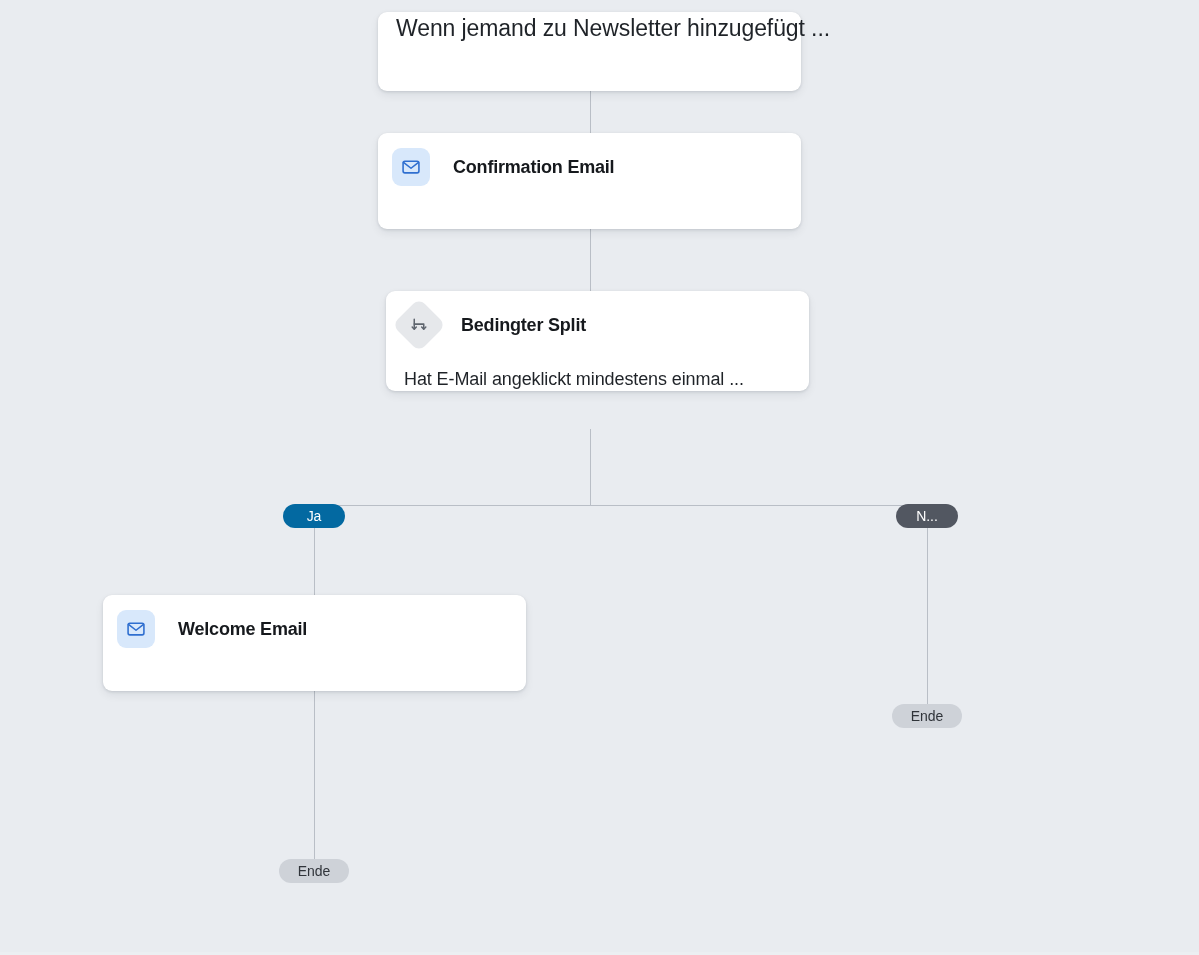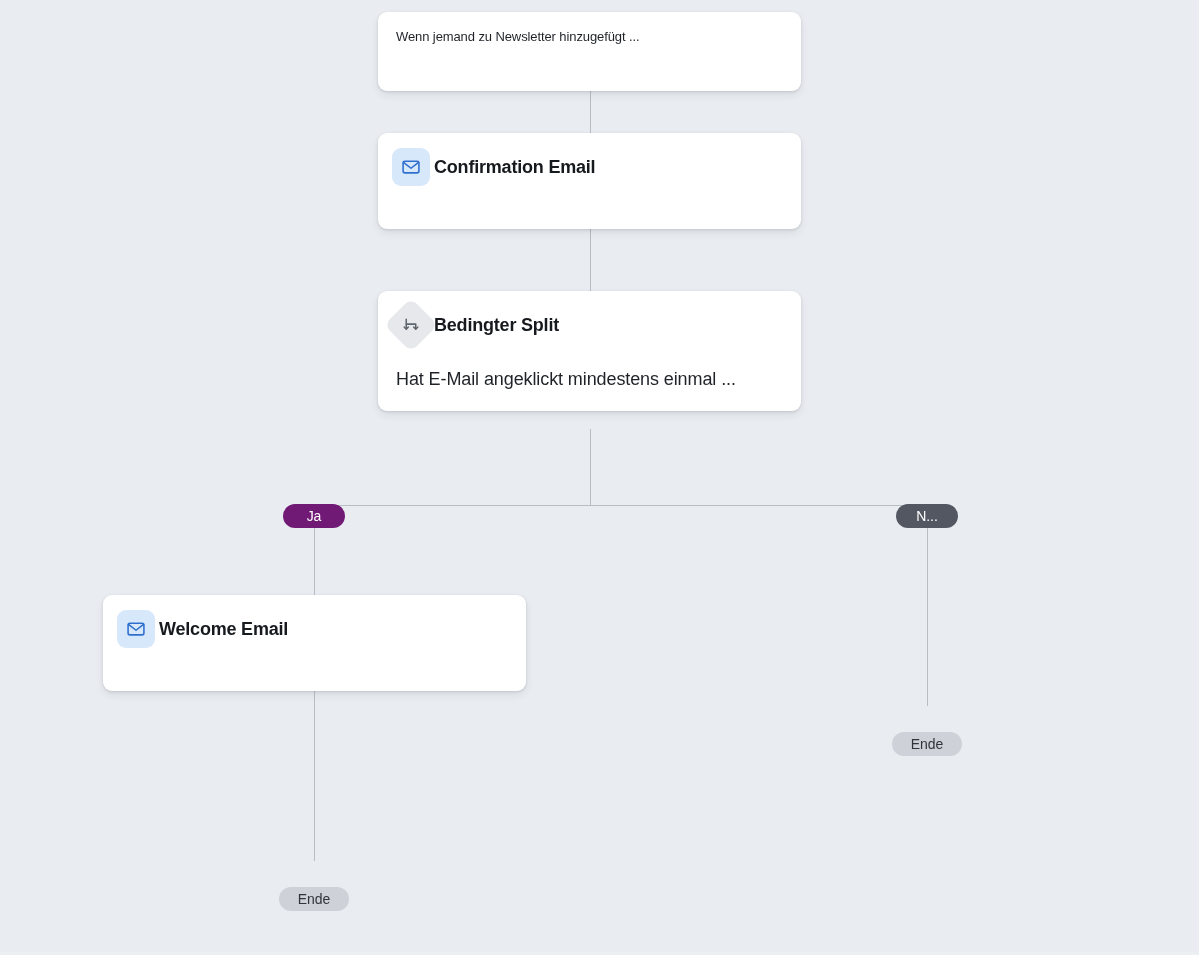--- a/index.html
+++ b/index.html
@@ -50,34 +50,34 @@
     background: #ffffff;
     border-radius: 9px;
     box-shadow: 0 1px 3px rgba(16, 24, 40, 0.13),
                 0 4px 10px rgba(16, 24, 40, 0.07);
     box-sizing: border-box;
   }
 
   .trigger-text {
     position: absolute;
     left: 18px;
-    top: 17px;
-    font-size: 13px;
+    top: 3px;
+    font-size: 23px;
     color: #1f2328;
     letter-spacing: -0.1px;
     white-space: nowrap;
   }
 
   .node-head {
     position: absolute;
     left: 14px;
     top: 15px;
     display: flex;
     align-items: center;
-    gap: 4px;
+    gap: 23px;
   }
 
   .icon-box {
     width: 38px;
     height: 38px;
     border-radius: 9px;
     display: flex;
     align-items: center;
     justify-content: center;
     flex: 0 0 auto;
@@ -120,34 +120,33 @@
     display: flex;
     align-items: center;
     justify-content: center;
     font-size: 14px;
     letter-spacing: -0.1px;
     box-sizing: border-box;
     white-space: nowrap;
     transform: translateX(-50%);
   }
   .pill.yes {
-    background: #701a75;
+    background: #0369a1;
     color: #ffffff;
     width: 62px;
   }
   .pill.no {
     background: #525761;
     color: #ffffff;
     width: 62px;
   }
   .pill.end {
     background: #ced2d8;
     color: #30343a;
     width: 70px;
-    margin-top: 28px;
   }
 </style>
 </head>
 <body>
 
 <div id="canvas">
 
   <div class="edge-v" style="left:590px; top:91px; height:42px;"></div>
 
   <div class="edge-v" style="left:590px; top:229px; height:62px;"></div>
@@ -171,21 +170,21 @@
       <span class="icon-box mail">
         <svg width="20" height="20" viewBox="0 0 24 24" fill="none" stroke="#2f6fd0" stroke-width="1.9" stroke-linecap="round" stroke-linejoin="round">
           <rect x="2.5" y="5" width="19" height="14" rx="2.2"></rect>
           <path d="M3 6.5l9 7 9-7"></path>
         </svg>
       </span>
       <span class="node-title">Confirmation Email</span>
     </div>
   </div>
 
-  <div class="node-card" style="left:378px; top:291px; width:423px; height:120px;">
+  <div class="node-card" style="left:386px; top:291px; width:423px; height:100px;">
     <div class="node-head">
       <span class="icon-box split">
         <svg width="19" height="19" viewBox="0 0 24 24" fill="none" stroke="#5f656e" stroke-width="1.9" stroke-linecap="round" stroke-linejoin="round">
           <path d="M6 4v6h12v6"></path>
           <path d="M6 10v6"></path>
           <path d="M3.4 13.6L6 16.4l2.6-2.8"></path>
           <path d="M15.4 13.6L18 16.4l2.6-2.8"></path>
         </svg>
       </span>
       <span class="node-title">Bedingter Split</span>

